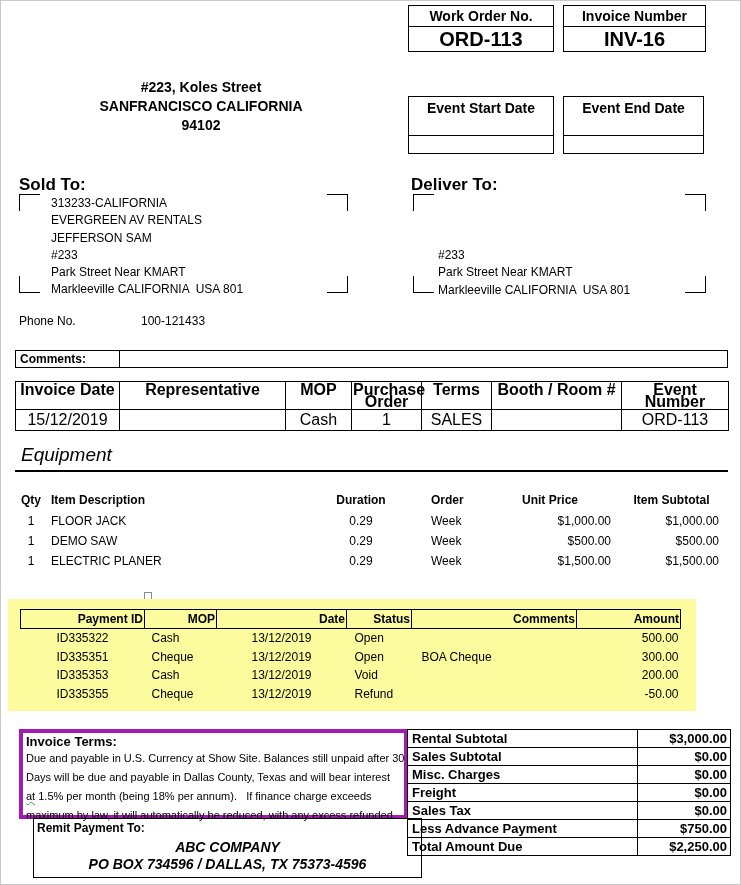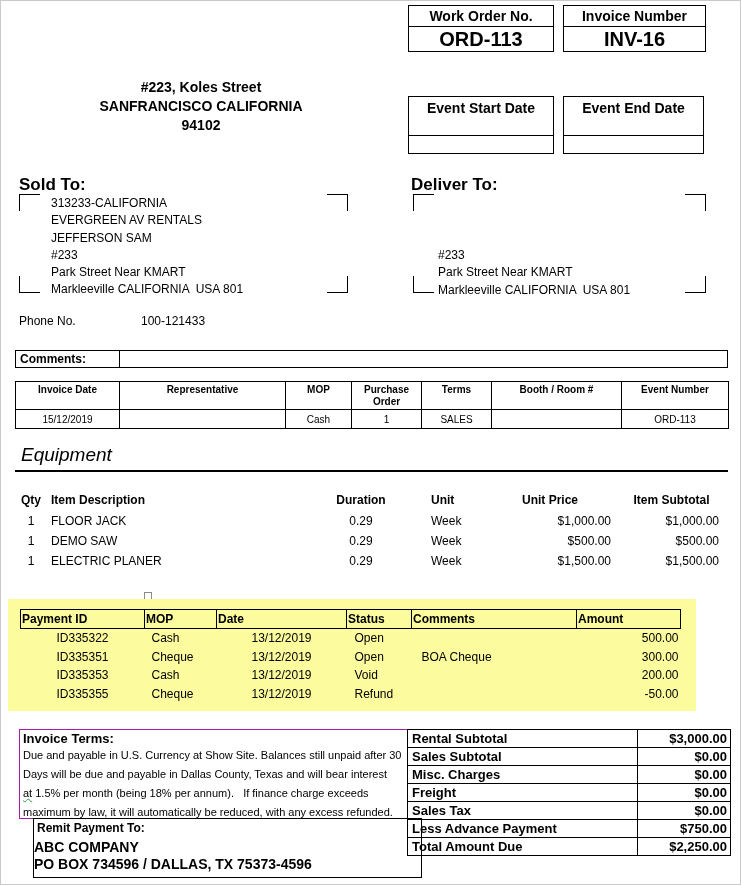--- a/index.html
+++ b/index.html
@@ -50,21 +50,21 @@
   .comments-bar { position:absolute; border:1px solid #000; height:18px; box-sizing:border-box; display:flex; }
   .comments-bar .clbl {
     width:104px; border-right:1px solid #000; box-sizing:border-box;
     font-weight:bold; font-size:12px; padding:1px 0 0 4px;
   }
   .comments-bar .cval { flex:1; font-size:12px; padding:1px 4px; }
 
   table { border-collapse:collapse; table-layout:fixed; }
 
   
-  .info-table { width:713px; font-size:10px; }
+  .info-table { width:713px; font-size:16px; }
   .info-table th {
     border:1px solid #000; font-weight:bold; text-align:center; vertical-align:top;
     padding-top:2px; height:26px; box-sizing:border-box; line-height:12px;
   }
   .info-table td {
     border:1px solid #000; text-align:center; height:19px; box-sizing:border-box;
     vertical-align:middle;
   }
 
   
@@ -79,44 +79,44 @@
   .eq-unit  { text-align:left; padding-left:40px; }
   .eq-price-h, .eq-sub-h { text-align:center; }
   .eq-price { text-align:right; padding-right:4px; }
   .eq-sub   { text-align:right; padding-right:9px; }
 
   
   .pay-block { position:absolute; }
   .pay-square { position:absolute; width:6px; height:6px; border:1px solid #8a8a8a; background:#fff; }
   .pay-table { width:660px; font-size:12px; }
   .pay-table th {
-    border:1px solid #000; font-weight:bold; text-align:left; height:19px;
+    border:1px solid #000; font-weight:bold; text-align:right; height:19px;
     box-sizing:border-box;
   }
   .pay-table td { height:16.5px; vertical-align:middle; }
   .p-id { text-align:center; }
   .p-mop { text-align:left; padding-left:7px; }
   .p-date { text-align:center; }
   .p-status { text-align:left; padding-left:8px; }
   .p-comments { text-align:left; padding-left:10px; }
   .p-amount { text-align:right; padding-right:2px; }
 
   
-  .terms-box { position:absolute; border:1px solid #a21caf; box-sizing:border-box; }
+  .terms-box { position:absolute; border:4px solid #a21caf; box-sizing:border-box; }
   .terms-box .theading { font-weight:bold; font-size:13px; padding:1px 0 0 3px; }
   .terms-line { font-size:11px; line-height:19px; padding-left:3px; white-space:pre; }
   .squiggle {
     text-decoration-line: underline;
     text-decoration-style: wavy;
     text-decoration-color: #2f9e41;
     text-decoration-thickness: 1px;
   }
   .remit-box { position:absolute; border:1px solid #000; box-sizing:border-box; }
   .remit-box .rheading { font-weight:bold; font-size:12px; padding:2px 0 0 3px; }
-  .remit-box .rline { font-weight:bold; font-size:14px; line-height:17px; }
+  .remit-box .rline { text-align:center; font-weight:bold; font-size:14px; line-height:17px;font-style:italic; }
 
   .totals-table { width:323px; font-size:13px; font-weight:bold; }
   .totals-table td { border:1px solid #000; height:16.5px; box-sizing:border-box; vertical-align:middle; }
   .t-label { text-align:left; padding-left:4px; }
   .t-value { text-align:right; padding-right:3px; }
 </style>
 </head>
 <body>
 
 <div id="page">
@@ -221,21 +221,21 @@
         <col style="width:60px">
       <col style="width:94px">
         <col style="width:130px">
         <col style="width:113px">
     </colgroup>
     <tbody>
         <tr>
       <th class="eq-qty">Qty</th>
       <th class="eq-desc">Item Description</th>
       <th class="eq-dur">Duration</th>
-      <th class="eq-unit">Unit</th>
+      <th class="eq-unit">Order</th>
       <th class="eq-price-h">Unit Price</th>
       <th class="eq-sub-h">Item Subtotal</th>
     </tr>
     <tr>
       <td class="eq-qty">1</td>
       <td class="eq-desc">FLOOR JACK</td>
       <td class="eq-dur">0.29</td>
       <td class="eq-unit">Week</td>
       <td class="eq-price">$1,000.00</td>
       <td class="eq-sub">$1,000.00</td>

